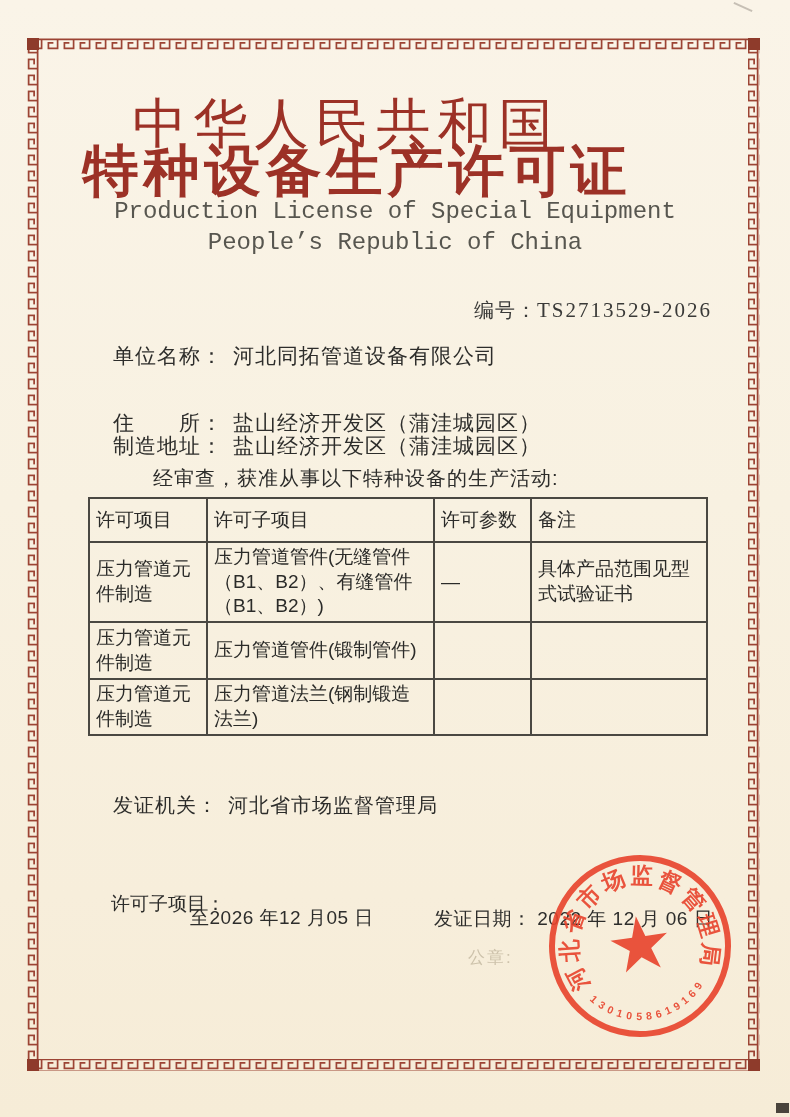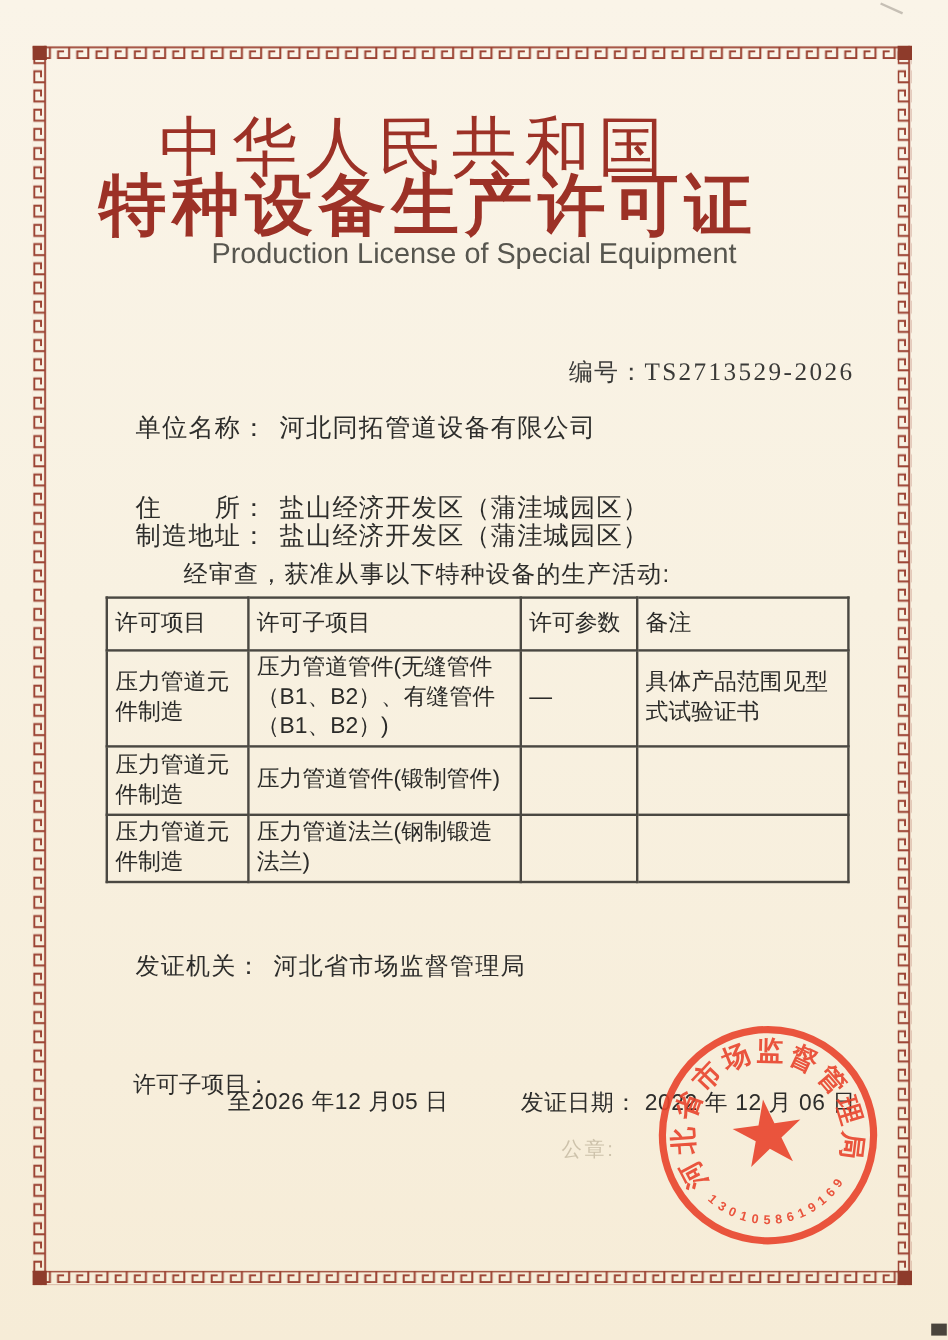--- a/index.html
+++ b/index.html
@@ -12,21 +12,21 @@
   .page{
     position:relative;width:790px;height:1117px;overflow:hidden;
     background:linear-gradient(180deg,#faf4e8 0%,#f8f1e1 45%,#f7eedb 80%,#f6ecd7 100%);
   }
   .abs{position:absolute;}
   .frame{position:absolute;left:27px;top:38px;}
   .t-cn1{top:100px;left:0;width:692px;text-align:center;font-size:54px;font-weight:normal;
          color:#9c3126;letter-spacing:7px;line-height:46px;}
   .t-cn2{top:146px;left:0;width:714px;text-align:center;font-size:56px;font-weight:bold;
          color:#9c3126;letter-spacing:5px;line-height:50px;}
-  .t-en{left:0;width:790px;text-align:center;font-family:Liberation Sans, sans-serif;
+  .t-en{left:0;width:790px;text-align:center;font-family:Liberation Mono, monospace;
         font-size:24px;color:#57564f;line-height:28px;}
   .t-en1{top:198px;}
   .t-en2{top:229px;}
   .license-no{top:297px;right:78px;font-size:20px;color:#3a3a38;letter-spacing:1px;}
   .license-no .num{font-family:"Liberation Serif",serif;font-size:21px;letter-spacing:2px;}
   .inforow{font-size:21px;color:#2d2d2b;letter-spacing:1px;white-space:nowrap;}
   .inforow .lbl{margin-right:10px;}
   .row-company{top:342px;left:113px;}
   .row-address{top:409px;left:113px;}
   .row-mfg{top:432px;left:113px;}
@@ -71,20 +71,21 @@
     <rect x="721" y="0" width="12" height="1033" fill="url(#mv)"></rect>
     <rect x="0" y="0" width="12" height="12" fill="#8e3b2b"></rect>
     <rect x="721" y="0" width="12" height="12" fill="#8e3b2b"></rect>
     <rect x="0" y="1021" width="12" height="12" fill="#8e3b2b"></rect>
     <rect x="721" y="1021" width="12" height="12" fill="#8e3b2b"></rect>
   </svg>
 
   <div class="abs t-cn1">中华人民共和国</div>
   <div class="abs t-cn2">特种设备生产许可证</div>
   <div class="abs t-en t-en1">Production License of Special Equipment</div>
+  <div class="abs t-en t-en2">People’s Republic of China</div>
 
   <div class="abs license-no">
     <span>编号：</span><span class="num">TS2713529-2026</span>
   </div>
 
   <div class="abs inforow row-company">
     <span class="lbl">单位名称：</span><span>河北同拓管道设备有限公司</span>
   </div>
   <div class="abs inforow row-address">
     <span class="lbl">住　　所：</span><span>盐山经济开发区（蒲洼城园区）</span>

